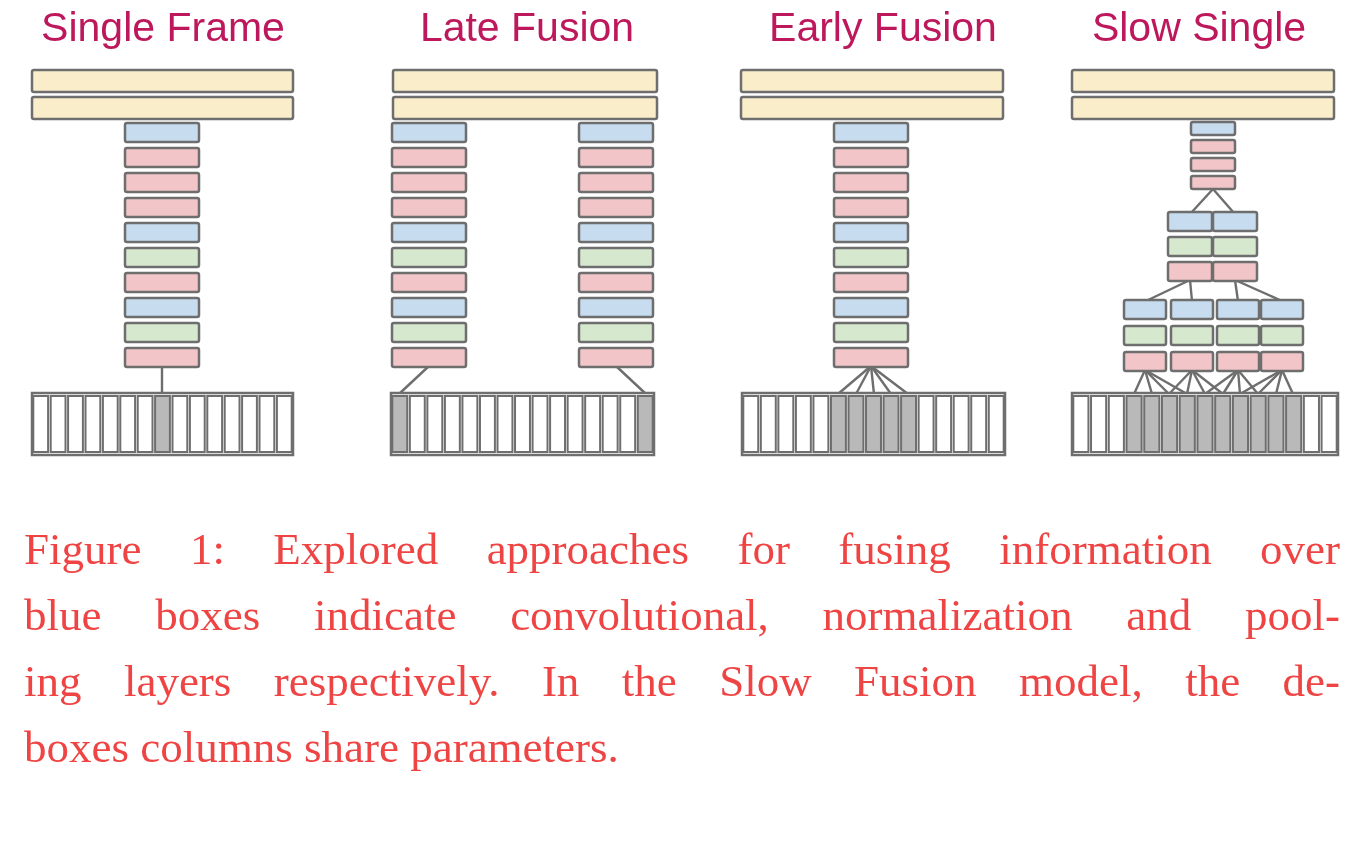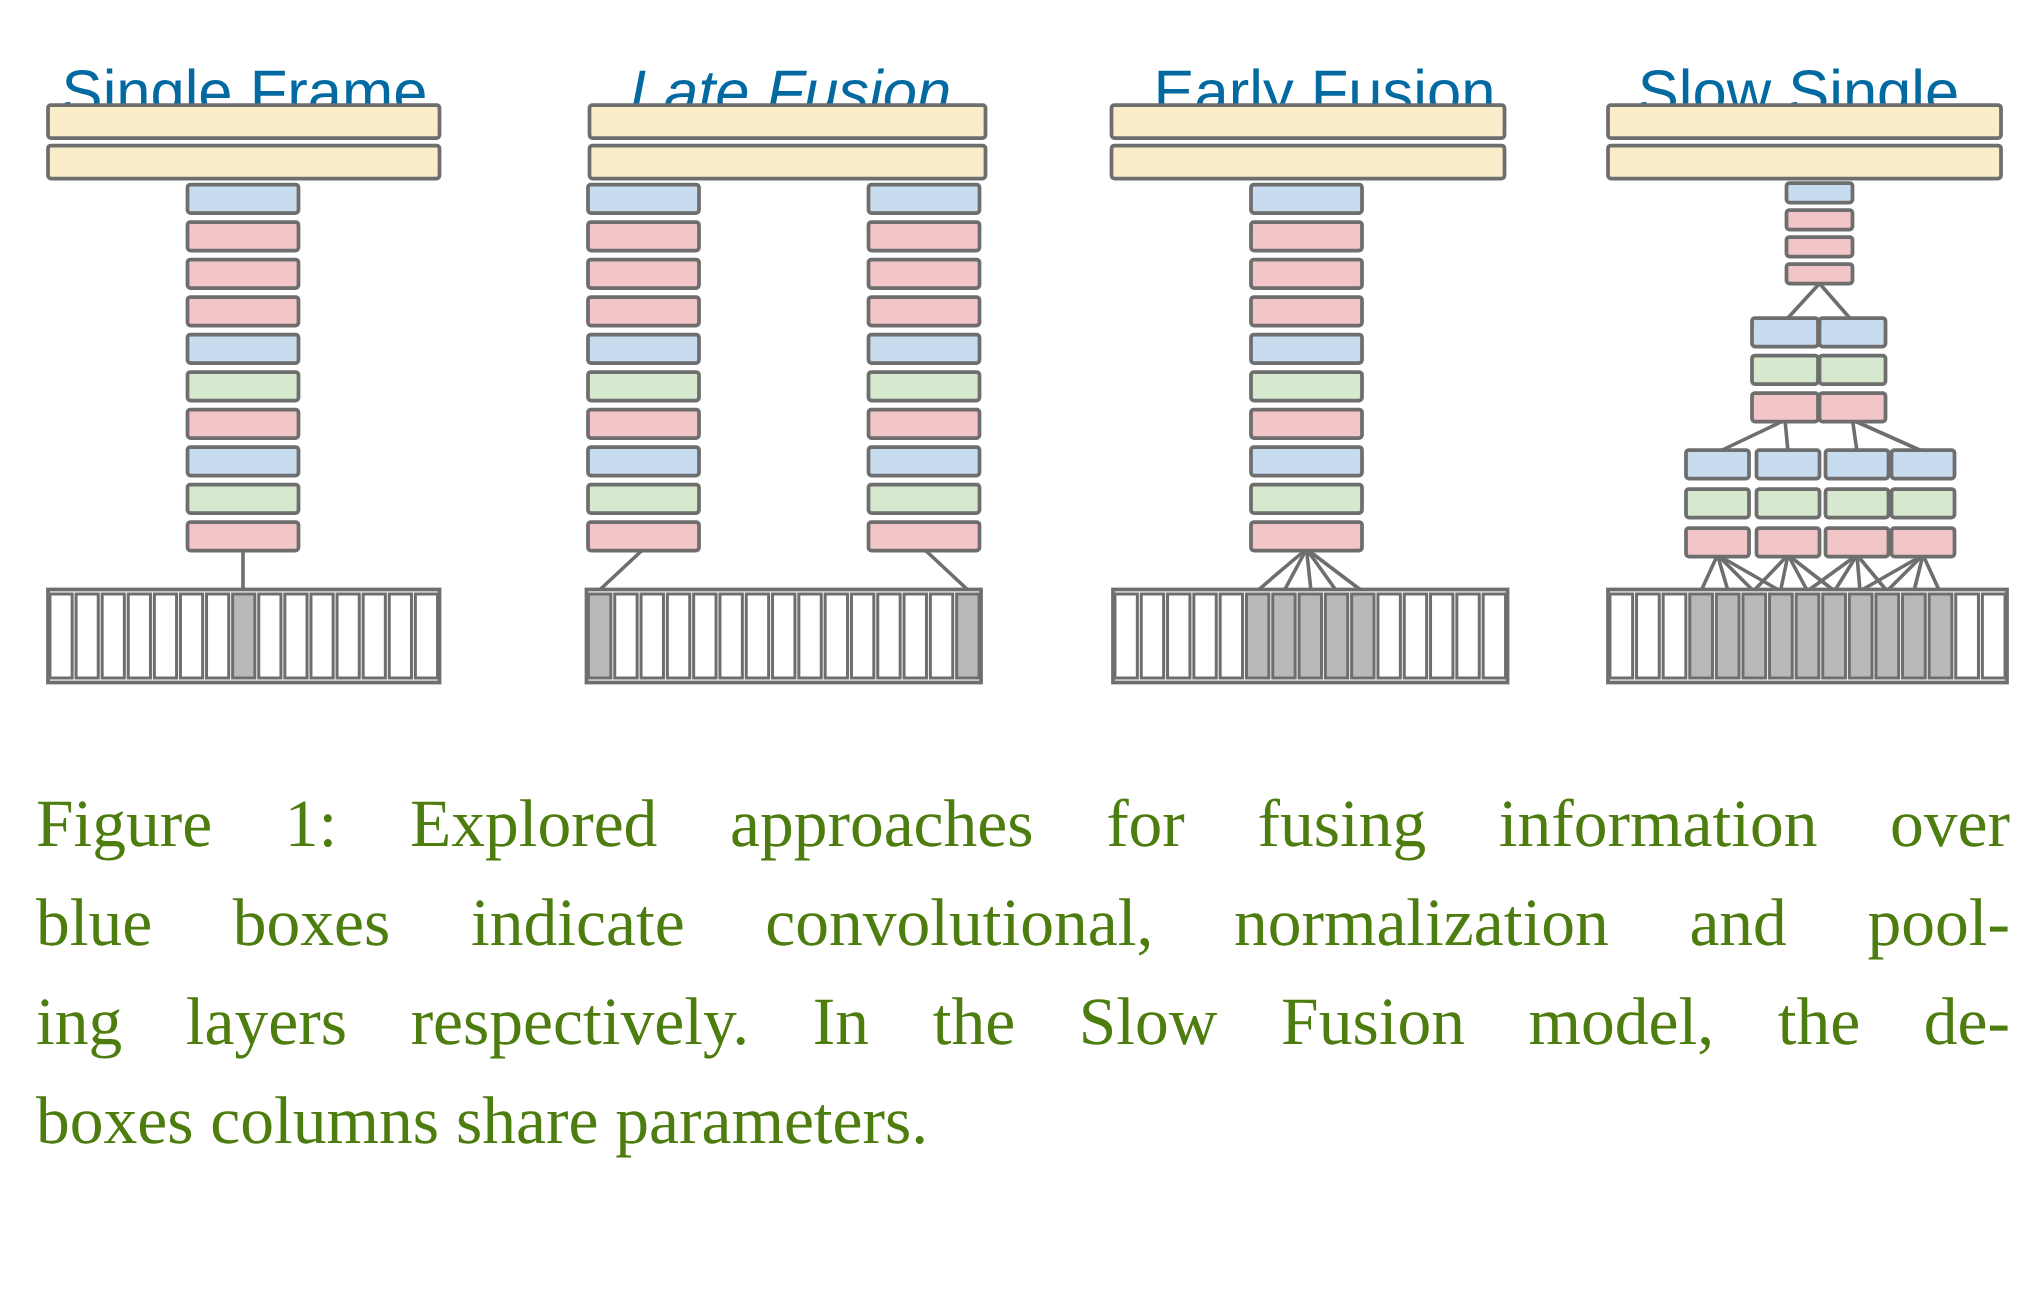--- a/index.html
+++ b/index.html
@@ -1,26 +1,26 @@
 <!DOCTYPE html>
 <html><head>
 <meta charset="utf-8">
 <style>
   html,body{margin:0;padding:0;background:#ffffff;}
   .page{position:relative;width:1360px;height:864px;background:#ffffff;overflow:hidden;
         font-family:"Liberation Sans", sans-serif;}
   .col-title{position:absolute;top:4px;width:300px;text-align:center;
-             font-size:41px;font-weight:400;color:#0369a1;letter-spacing:0px;
-             font-family:"Liberation Sans", sans-serif;white-space:nowrap;margin-top:34px;}
+             font-size:41px;font-weight:400;color:#be185d;letter-spacing:0px;
+             font-family:"Liberation Sans", sans-serif;white-space:nowrap;}
   #t0{left:13px;}
-  #t1{left:377px;font-style:italic;}
+  #t1{left:377px;}
   #t2{left:733px;}
   #t3{left:1049px;}
   #diagram{position:absolute;left:0;top:0;}
-  .caption{position:absolute;left:24px;right:20px;top:516px;color:#4d7c0f;
+  .caption{position:absolute;left:24px;right:20px;top:516px;color:#ef4444;
            font-family:"Liberation Serif", serif;font-size:45px;line-height:66px;}
   .cap-line{text-align:justify;text-align-last:justify;white-space:normal;}
   .cap-line.last{text-align-last:left;}
 </style>
 </head>
 <body>
 
 <div class="page">
 
   <div class="col-title" id="t0">Single Frame</div>

